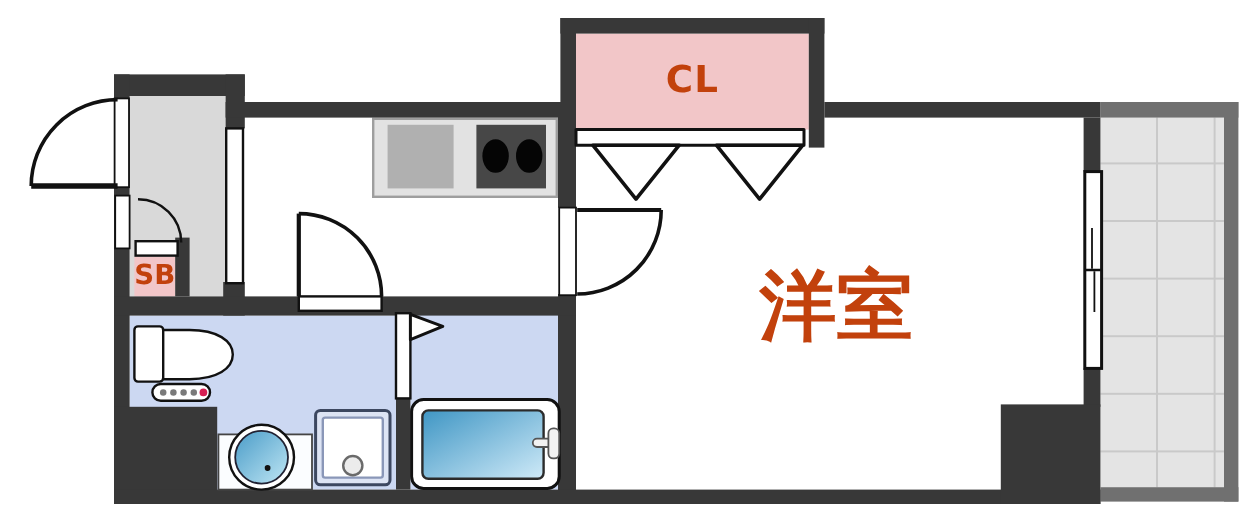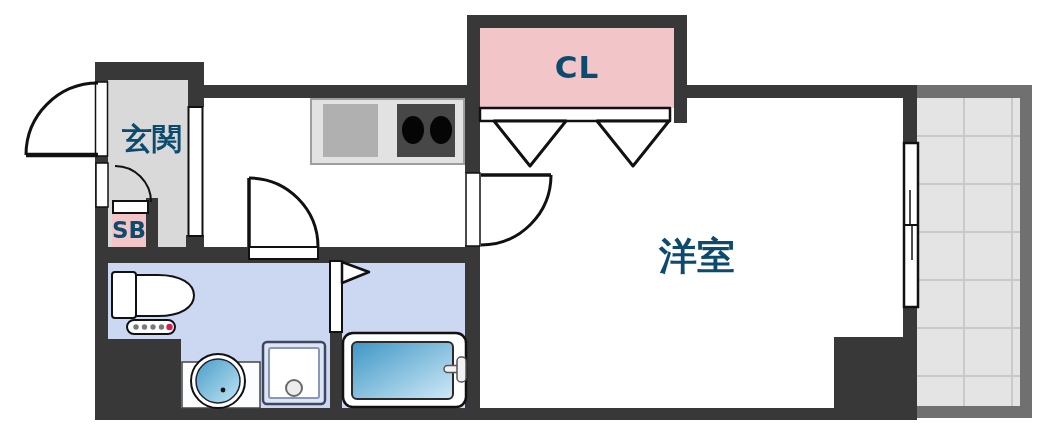--- a/index.html
+++ b/index.html
@@ -14,27 +14,27 @@
   .balcony-tiles{
     position:absolute;z-index:2;background-color:#e4e4e4;
     background-image:
       linear-gradient(to right, transparent 0, transparent 46px, #c9c9c9 46px, #c9c9c9 48px),
       linear-gradient(to bottom, transparent 0, transparent 46px, #c9c9c9 46px, #c9c9c9 48px);
     background-size:48px 48px, 48px 48px;
     background-position:0 0, 0 -9px;
   }
   svg.overlay{position:absolute;left:0;top:0;z-index:4;pointer-events:none;}
   .label{
-    position:absolute;z-index:5;color:#0c4a6e;font-weight:bold;white-space:nowrap;
+    position:absolute;z-index:5;color:#c2410c;font-weight:bold;white-space:nowrap;
     transform:translate(-50%,-50%);text-align:center;
   }
   .lbl-genkan{font-size:30px;}
   .lbl-cl{font-size:31px;letter-spacing:1px;}
   .lbl-sb{font-size:23px;}
-  .lbl-room{font-size:38px;line-height:66px;}
+  .lbl-room{font-size:64px;line-height:66px;}
   .lbl-room span{display:block;}
 </style>
 </head>
 <body>
 
 <div id="plan">
 
   <div class="floor" style="left:108px;top:78px;width:80px;height:169px;background:#d9d9d9;"></div>
   <div class="floor" style="left:108px;top:263px;width:222px;height:145px;background:#ccd8f2;"></div>
   <div class="floor" style="left:342px;top:258px;width:123px;height:150px;background:#ccd8f2;"></div>
@@ -159,20 +159,19 @@
     </g>
 
     <g>
       <rect x="343" y="333" width="123" height="74" rx="10" fill="#fff" stroke="#111" stroke-width="2.5"></rect>
       <rect x="352" y="342" width="101" height="57" rx="5" fill="url(#tubGrad)" stroke="#2b2b2b" stroke-width="2"></rect>
       <rect x="444" y="365.5" width="17" height="7" rx="3.5" fill="#f2f2f2" stroke="#555" stroke-width="1.5"></rect>
       <rect x="457" y="357" width="9" height="25" rx="4" fill="#f2f2f2" stroke="#555" stroke-width="1.5"></rect>
     </g>
   </svg>
 
-  <div class="label lbl-genkan" style="left:152px;top:139px;">玄関</div>
   <div class="label lbl-cl" style="left:577px;top:67px;">CL</div>
   <div class="label lbl-sb" style="left:129px;top:230px;">SB</div>
   <div class="label lbl-room" style="left:697px;top:256px;">
     <span>洋室</span>
   </div>
 
 </div>
 
 </body></html>

